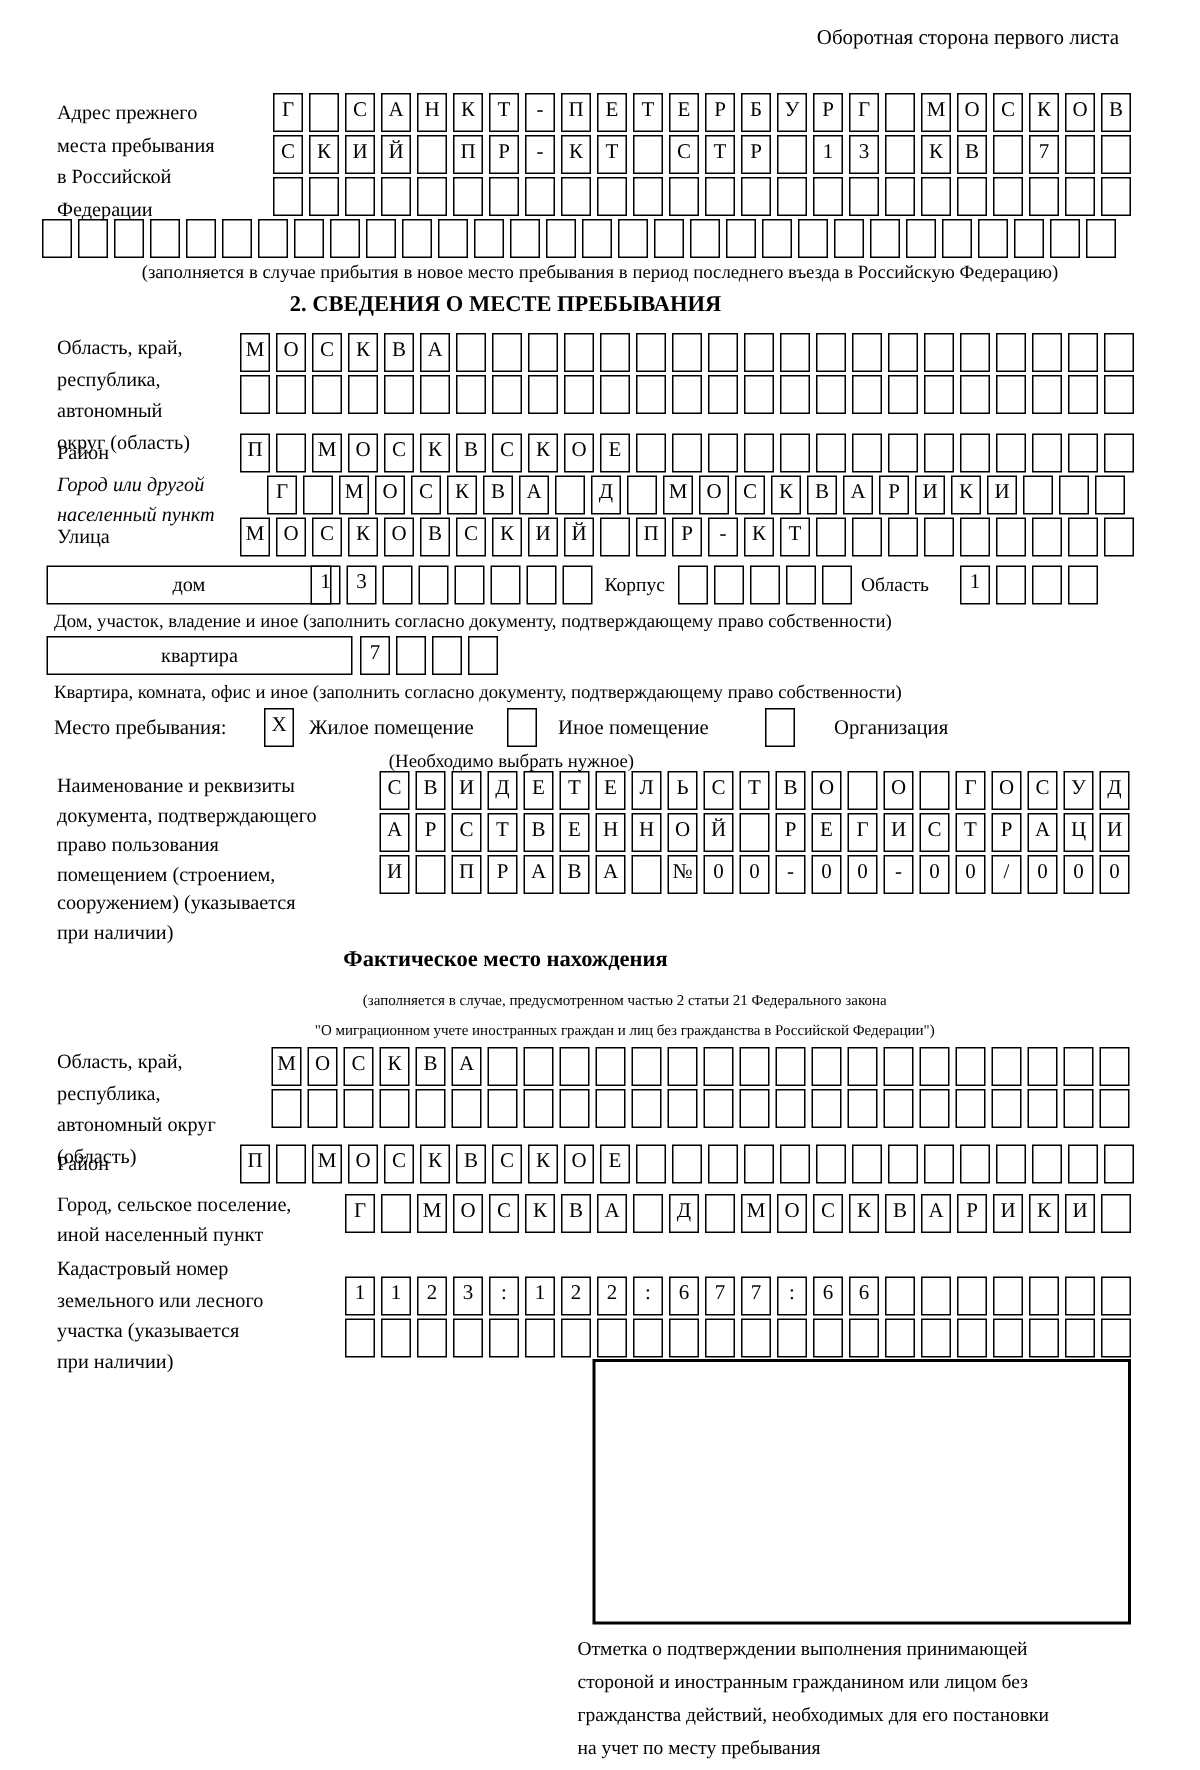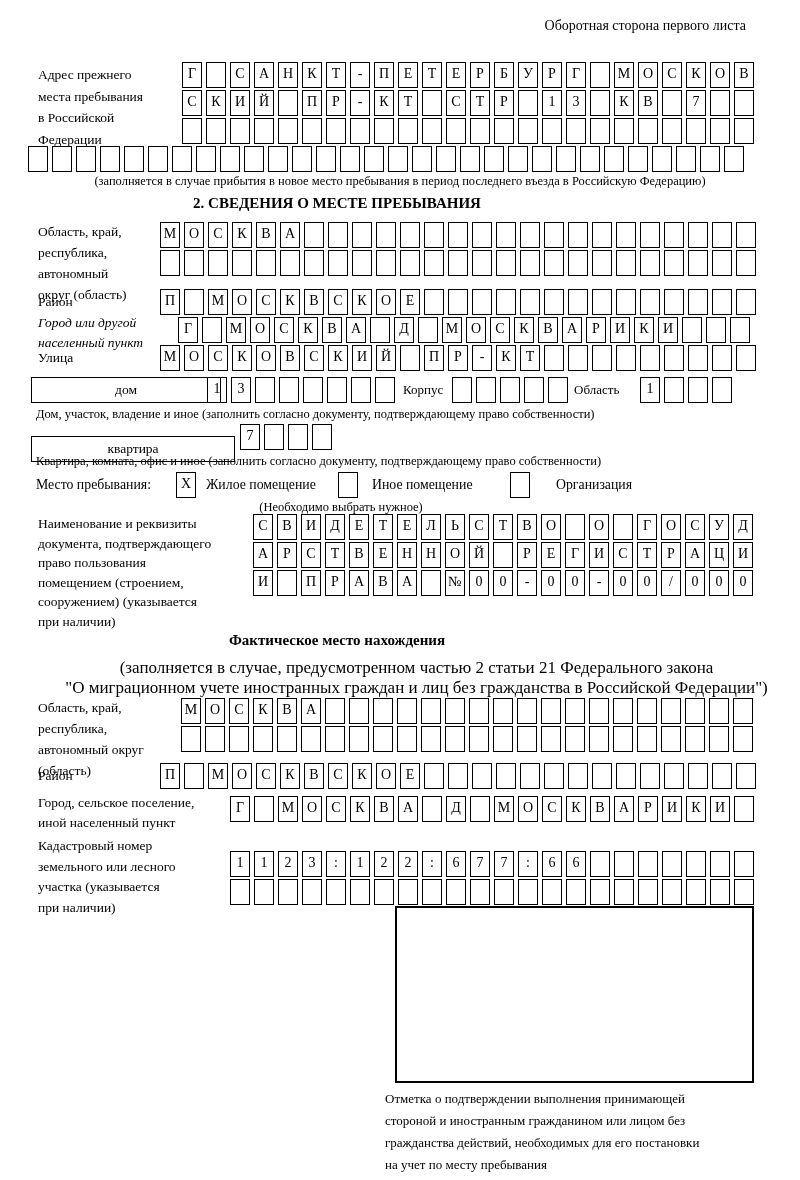--- a/index.html
+++ b/index.html
@@ -323,21 +323,21 @@
     </div>
   <div class="inline-lbl" style="left:574px; top:382px;">Область</div>
   <div class="boxrow" style="left:640px; top:377px;">
       <span class="cb">1</span>
       <span class="cb"></span>
       <span class="cb"></span>
       <span class="cb"></span>
     </div>
   <div class="note" style="left:36px; top:407px;">Дом, участок, владение и иное (заполнить согласно документу, подтверждающему право собственности)</div>
 
-  <div class="bigbox" style="left:31px; top:424px; width:204px;margin-top:12px;">квартира</div>
+  <div class="bigbox" style="left:31px; top:424px; width:204px;">квартира</div>
   <div class="boxrow" style="left:240px; top:424px;">
       <span class="cb">7</span>
       <span class="cb"></span>
       <span class="cb"></span>
       <span class="cb"></span>
     </div>
   <div class="note" style="left:36px; top:454px;">Квартира, комната, офис и иное (заполнить согласно документу, подтверждающему право собственности)</div>
 
   <div class="inline-lbl" style="left:36px; top:477px; font-size:13.8px;">Место пребывания:</div>
   <div class="chk" style="left:176px; top:472px;">X</div>
@@ -418,21 +418,21 @@
       <span class="cb">-</span>
       <span class="cb">0</span>
       <span class="cb">0</span>
       <span class="cb">/</span>
       <span class="cb">0</span>
       <span class="cb">0</span>
       <span class="cb">0</span>
     </div>
 
   <div class="title" style="top:632px;">Фактическое место нахождения</div>
-  <div class="note center" style="top:658px; font-size:17px; line-height:20px; white-space:pre-line;padding-left:33px;">(заполняется в случае, предусмотренном частью 2 статьи 21 Федерального закона
+  <div class="note center" style="top:658px; font-size:10px; line-height:20px; white-space:pre-line;padding-left:33px;">(заполняется в случае, предусмотренном частью 2 статьи 21 Федерального закона
 "О миграционном учете иностранных граждан и лиц без гражданства в Российской Федерации")</div>
 
   <div class="lbl" style="left:38px; top:697px; width:150px; line-height:21px;">Область, край,
 республика,
 автономный округ
 (область)</div>
   <div class="boxrow" style="left:181px; top:698px;">
       <span class="cb">М</span>
       <span class="cb">О</span>
       <span class="cb">С</span>

